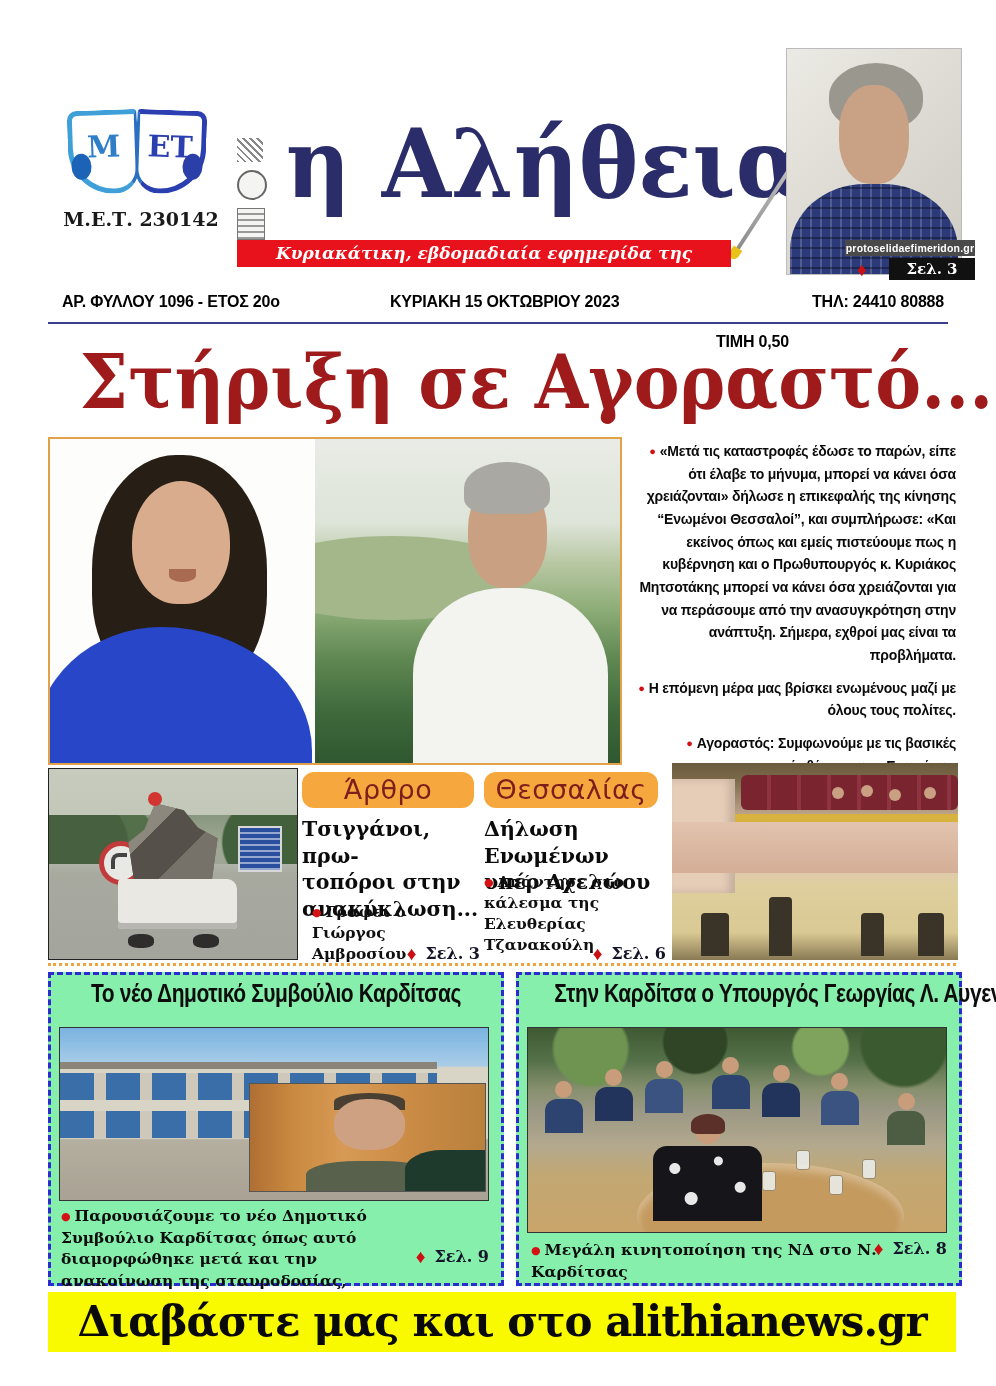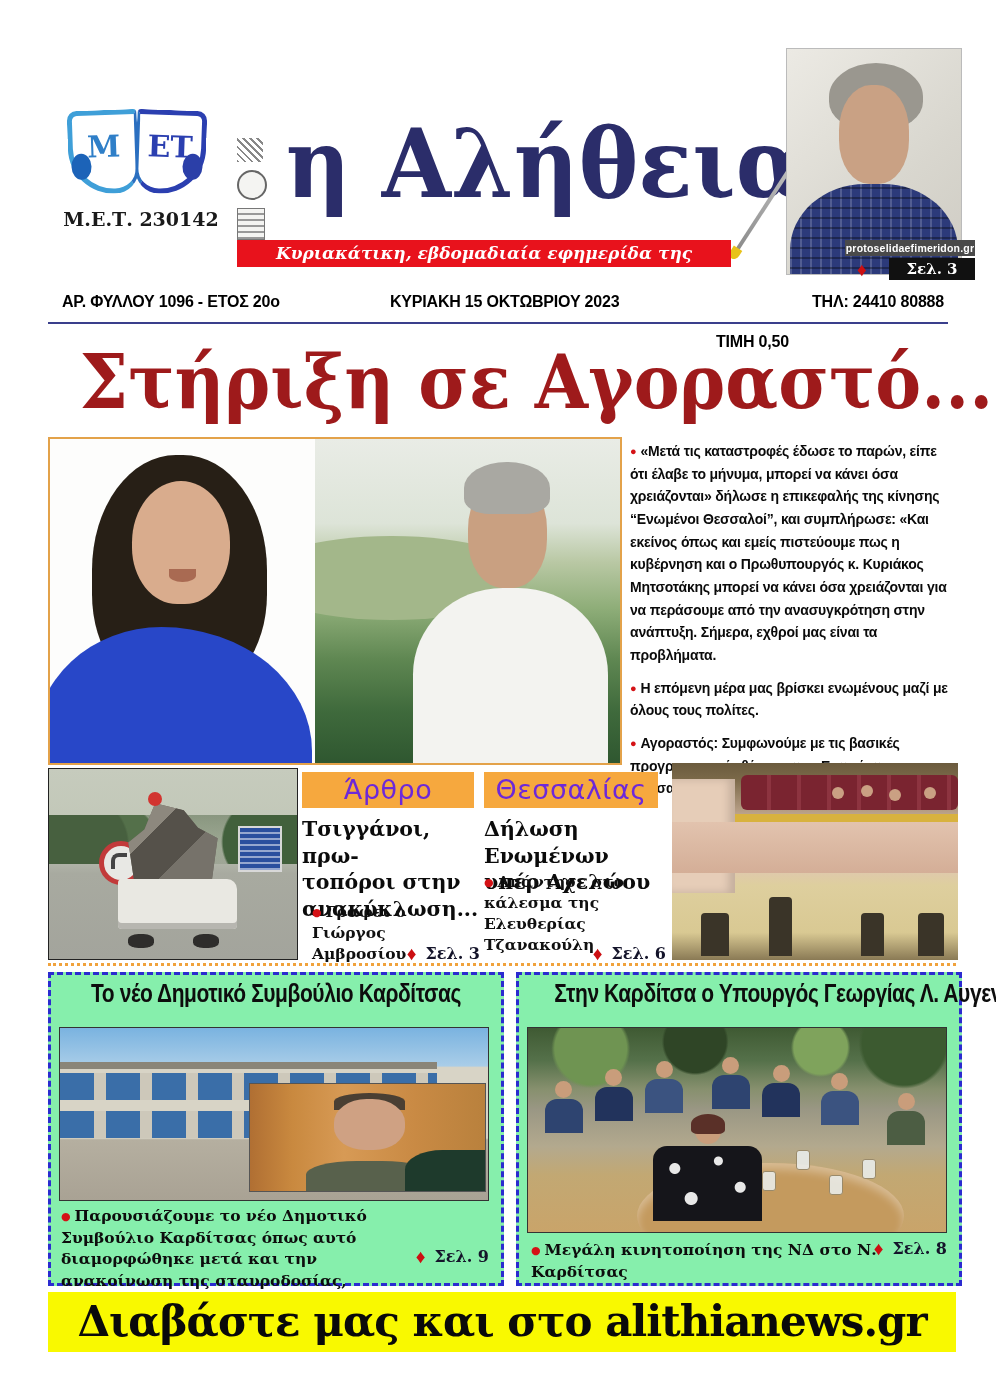--- a/index.html
+++ b/index.html
@@ -99,21 +99,21 @@
   #pm-shirt{position:absolute;right:4%;bottom:-4%;width:64%;height:58%;background:#f3f3f0;
       border-radius:46% 46% 0 0;}
   #pm-face{position:absolute;right:24%;top:12%;width:26%;height:34%;background:#c9a081;
       border-radius:46% 46% 44% 44%;}
   #pm-hair{position:absolute;right:23%;top:7%;width:28%;height:16%;background:#a9a8a2;
       border-radius:50% 50% 30% 30%;}
 
   #lead-col{position:absolute;left:630px;top:440px;width:326px;height:296px;
       display:flex;flex-direction:column;}
   .lead-par{margin:0 0 10px 0;font-weight:bold;font-size:14px;line-height:1.62;
-      letter-spacing:-.2px;color:#0a0a0a;text-align:left;}
+      letter-spacing:-.2px;color:#0a0a0a;text-align:right;}
   .red-bullet{color:#d41216;font-size:11px;vertical-align:1px;margin-right:4px;}
   .pageref-row{display:flex;justify-content:flex-end;align-items:center;gap:9px;}
   .diamond{color:#cc0f12;font-size:19px;line-height:1;}
   .pageref-text{font-family:"DejaVu Serif",serif;font-weight:bold;font-size:16px;color:#14142a;}
   #lead-col .pageref-row{margin-top:auto;padding-right:14px;}
 
   
   #truck-photo{position:absolute;left:48px;top:768px;width:248px;height:190px;
       border:1px solid #222;overflow:hidden;
       background:linear-gradient(180deg,#c6cbbd 0%,#c0c6b6 40%,#a8aaa0 55%,#a3a49c 100%);}
@@ -133,23 +133,23 @@
       clip-path:polygon(8% 100%,0 45%,18% 30%,30% 0,62% 8%,78% 28%,100% 40%,92% 100%);
       background-image:linear-gradient(135deg,#8d887e 0 30%,#55514a 30% 60%,#76726a 60%);}
   #tk-truck{position:absolute;left:28%;top:58%;width:48%;height:26%;background:#e9e8e2;
       border-radius:4px 10px 4px 4px;box-shadow:inset 0 -6px 0 #b7b6b0;}
   #tk-wheel1,#tk-wheel2{position:absolute;bottom:6%;width:26px;height:14px;border-radius:40%;
       background:#2e2d2b;}
   #tk-wheel1{left:32%;} #tk-wheel2{left:58%;}
   #tk-light{position:absolute;left:40%;top:12%;width:14px;height:14px;border-radius:50%;
       background:#d23430;}
 
-  .section-label{position:absolute;height:36px;background:#f6a83e;color:#6d28d9;
+  .section-label{position:absolute;height:36px;background:#f6a83e;color:#7f1d1d;
       font-family:"DejaVu Sans",sans-serif;font-size:27px;line-height:36px;text-align:center;
-      letter-spacing:.5px;}
+      letter-spacing:.5px;border-radius:12px;}
   #article-label{left:302px;top:772px;width:172px;}
   #politics-label{left:484px;top:772px;width:174px;}
   .col-headline{position:absolute;font-family:"DejaVu Serif",serif;font-weight:bold;
       font-size:20.5px;line-height:1.3;color:#0b0b0b;white-space:pre-line;}
   #article-headline{left:302px;top:816px;width:180px;}
   #politics-headline{left:484px;top:816px;width:180px;}
   .col-sub{position:absolute;font-family:"DejaVu Serif",serif;font-weight:bold;
       font-size:15.5px;line-height:1.35;color:#101010;}
   #article-byline{left:312px;top:902px;width:160px;}
   #politics-sub{left:484px;top:872px;width:176px;}

